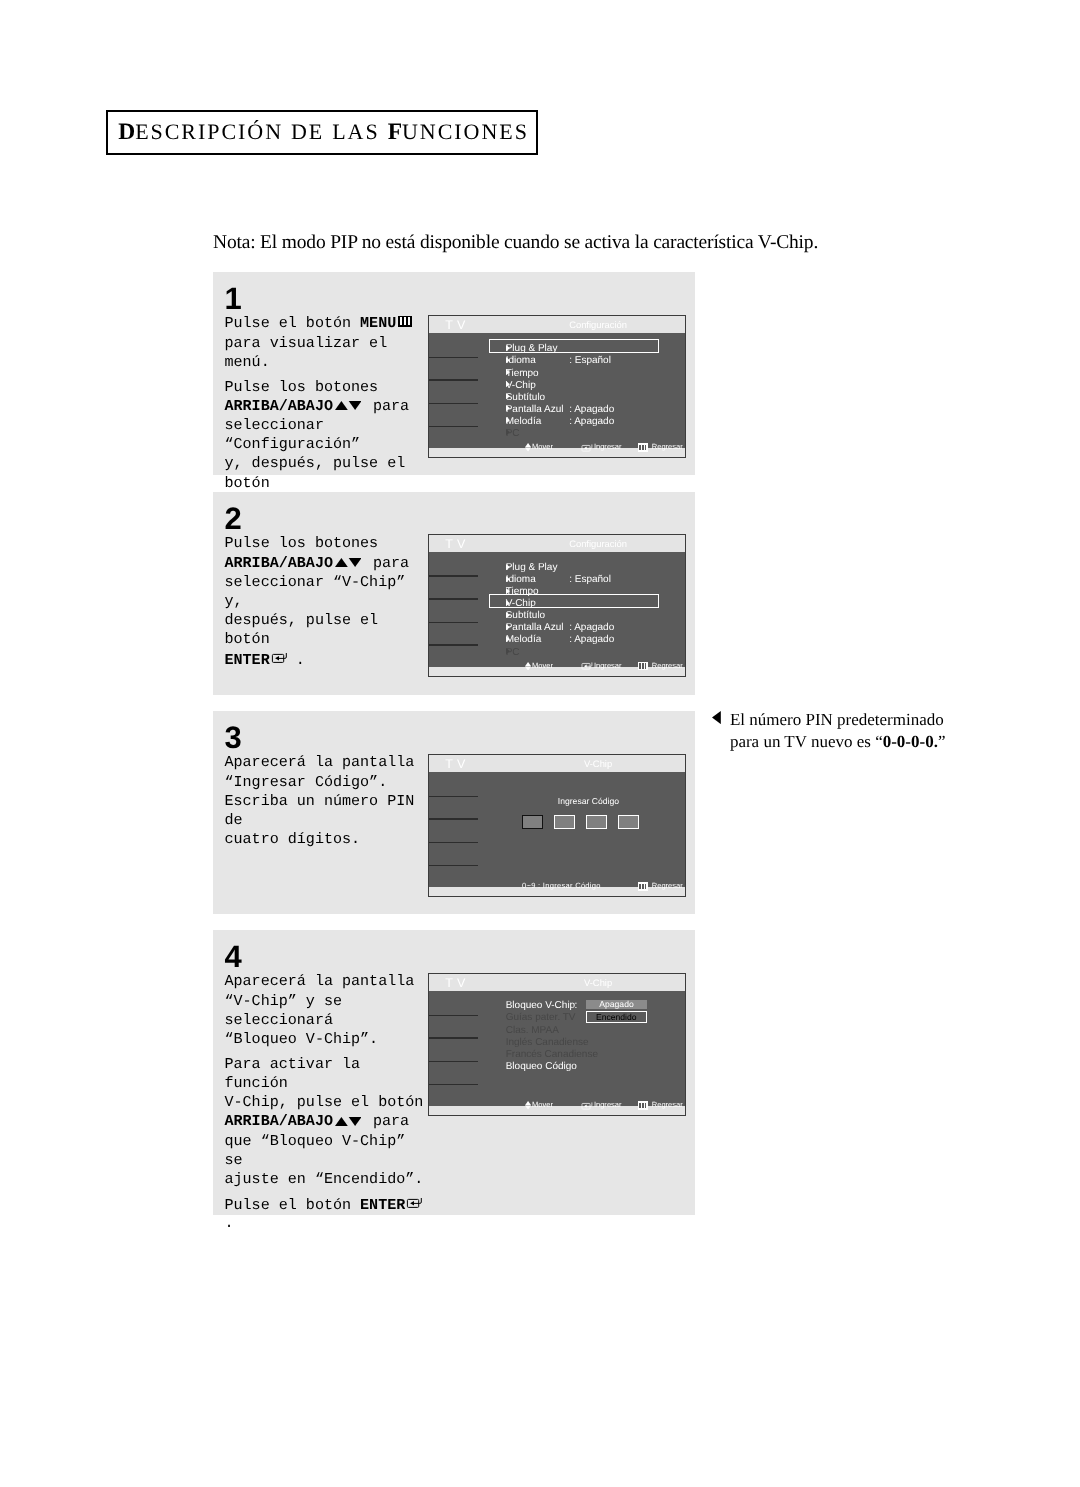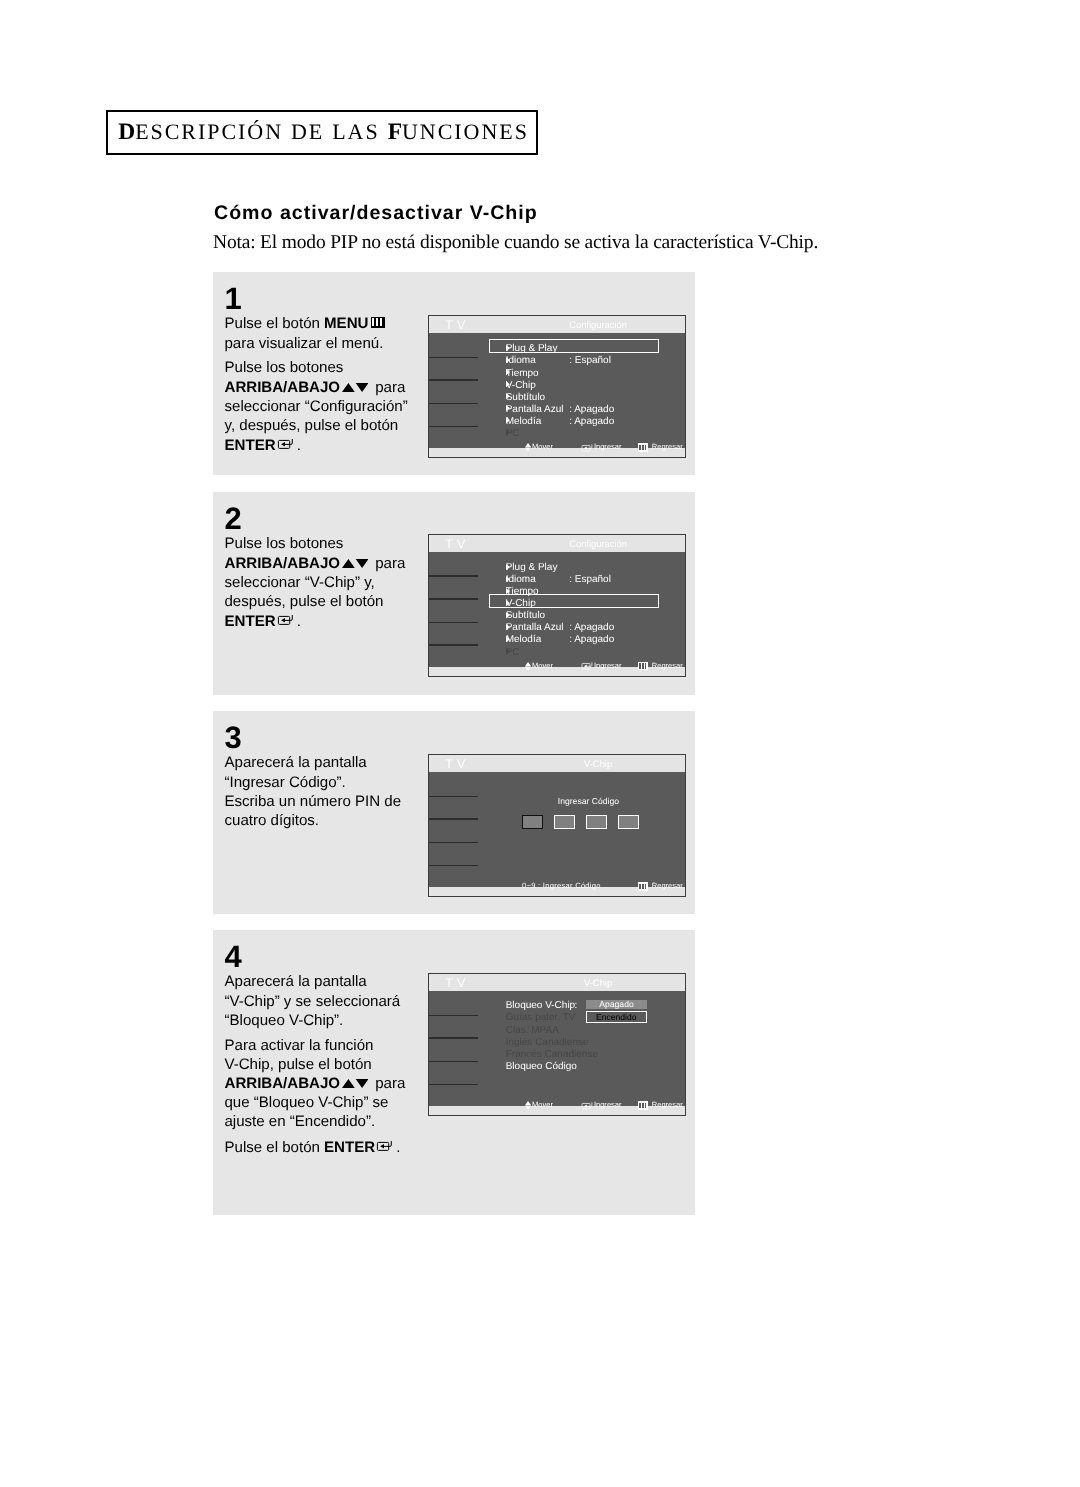--- a/index.html
+++ b/index.html
@@ -15,21 +15,21 @@
   .chapter-title .sc{font-size:22px;letter-spacing:1.95px}
   .chapter-title .sp{display:inline-block;width:8px}
 
   
   .sec-heading{position:absolute;left:214px;top:202.1px;font-family:"Liberation Sans",sans-serif;font-weight:700;font-size:19.6px;color:#000;letter-spacing:0.99px;white-space:nowrap}
   .nota{position:absolute;left:213px;top:231.5px;font-family:"Liberation Serif",serif;font-size:19.5px;color:#000;white-space:nowrap;letter-spacing:-0.18px}
 
   
   .panel{position:absolute;left:213px;width:482px;background:#e6e6e6}
   .stepnum{position:absolute;font-family:"Liberation Sans",sans-serif;font-weight:700;font-size:31px;color:#000;line-height:20.1px;transform:translateY(0px)}
-  .steptext{position:absolute;font-family:Liberation Sans, sans-serif;font-size:15.1px;color:#000;line-height:19.2px;letter-spacing:-0.02px}
+  .steptext{position:absolute;font-family:Liberation Mono, monospace;font-size:15.1px;color:#000;line-height:19.2px;letter-spacing:-0.02px}
   .steptext b{font-weight:700}
   .steptext p{margin:0}
   .steptext p + p{margin-top:5.5px}
 
   
   .ico{display:inline-block;vertical-align:-2px;position:relative}
   .ico-menu{width:14px;height:11px;background:#000;vertical-align:0.8px;margin-left:2.2px}
   .ico-menu i{position:absolute;top:1.8px;width:2.1px;height:7.2px;background:#fff;display:block}
   .ico-menu i:nth-child(1){left:1.75px}
   .ico-menu i:nth-child(2){left:5.2px}
@@ -93,21 +93,20 @@
         <span class="sp"></span>
         <span class="sc">DE</span>
         <span class="sp"></span>
         <span class="sc">LAS</span>
         <span class="sp"></span>
         <span class="big">F</span>
         <span class="sc">UNCIONES</span>
     </div>
   </div>
 
-  <div class="sec-heading">Cómo activar/desactivar V-Chip</div>
   <div class="nota">Nota: El modo PIP no está disponible cuando se activa la característica V-Chip.</div>
 
   <div id="panels">
       <div class="panel" style="top: 272px; height: 203px;">
         <div class="stepnum" style="left: 11.5px; top: 17.3px;">1</div>
         <div class="steptext" style="left: 11.5px; top: 42.4px; width: 200px;">
           <p>Pulse el botón <b>MENU</b><span class="ico ico-menu"><i></i><i></i><i></i></span><br>para visualizar el menú.</p>
           <p>Pulse los botones<br><b>ARRIBA/ABAJO</b><span class="ico ico-updown"><svg viewBox="0 0 26.5 9" width="100%" height="100%" preserveAspectRatio="none">
                 <path d="M6.4 0 L12.8 9 L0 9 Z" fill="currentColor"></path>
                 <path d="M13.7 0 L26.5 0 L20.1 9 Z" fill="currentColor"></path>
@@ -368,14 +367,20 @@
                 <i></i>
                 <i></i>
               </span>
               <em>Regresar</em>
             </span>
           </div>
         </div>
       </div>
     </div>
 
+  <div class="sidenote" id="sidenote" style="left: 713px; top: 709px;">
+      <span class="tri"><svg viewBox="0 0 8.8 13.1" width="8.8" height="13.1">
+          <path d="M8.8 0 L8.8 13.1 L0 6.55 Z" fill="#000"></path>
+        </svg></span>
+      <div style="margin-left:16.9px"><span>El número PIN predeterminado</span><br><span>para un TV nuevo es “</span><b>0-0-0-0.</b><span>”</span></div>
+    </div>
 
 </div>
 
 </body></html>

